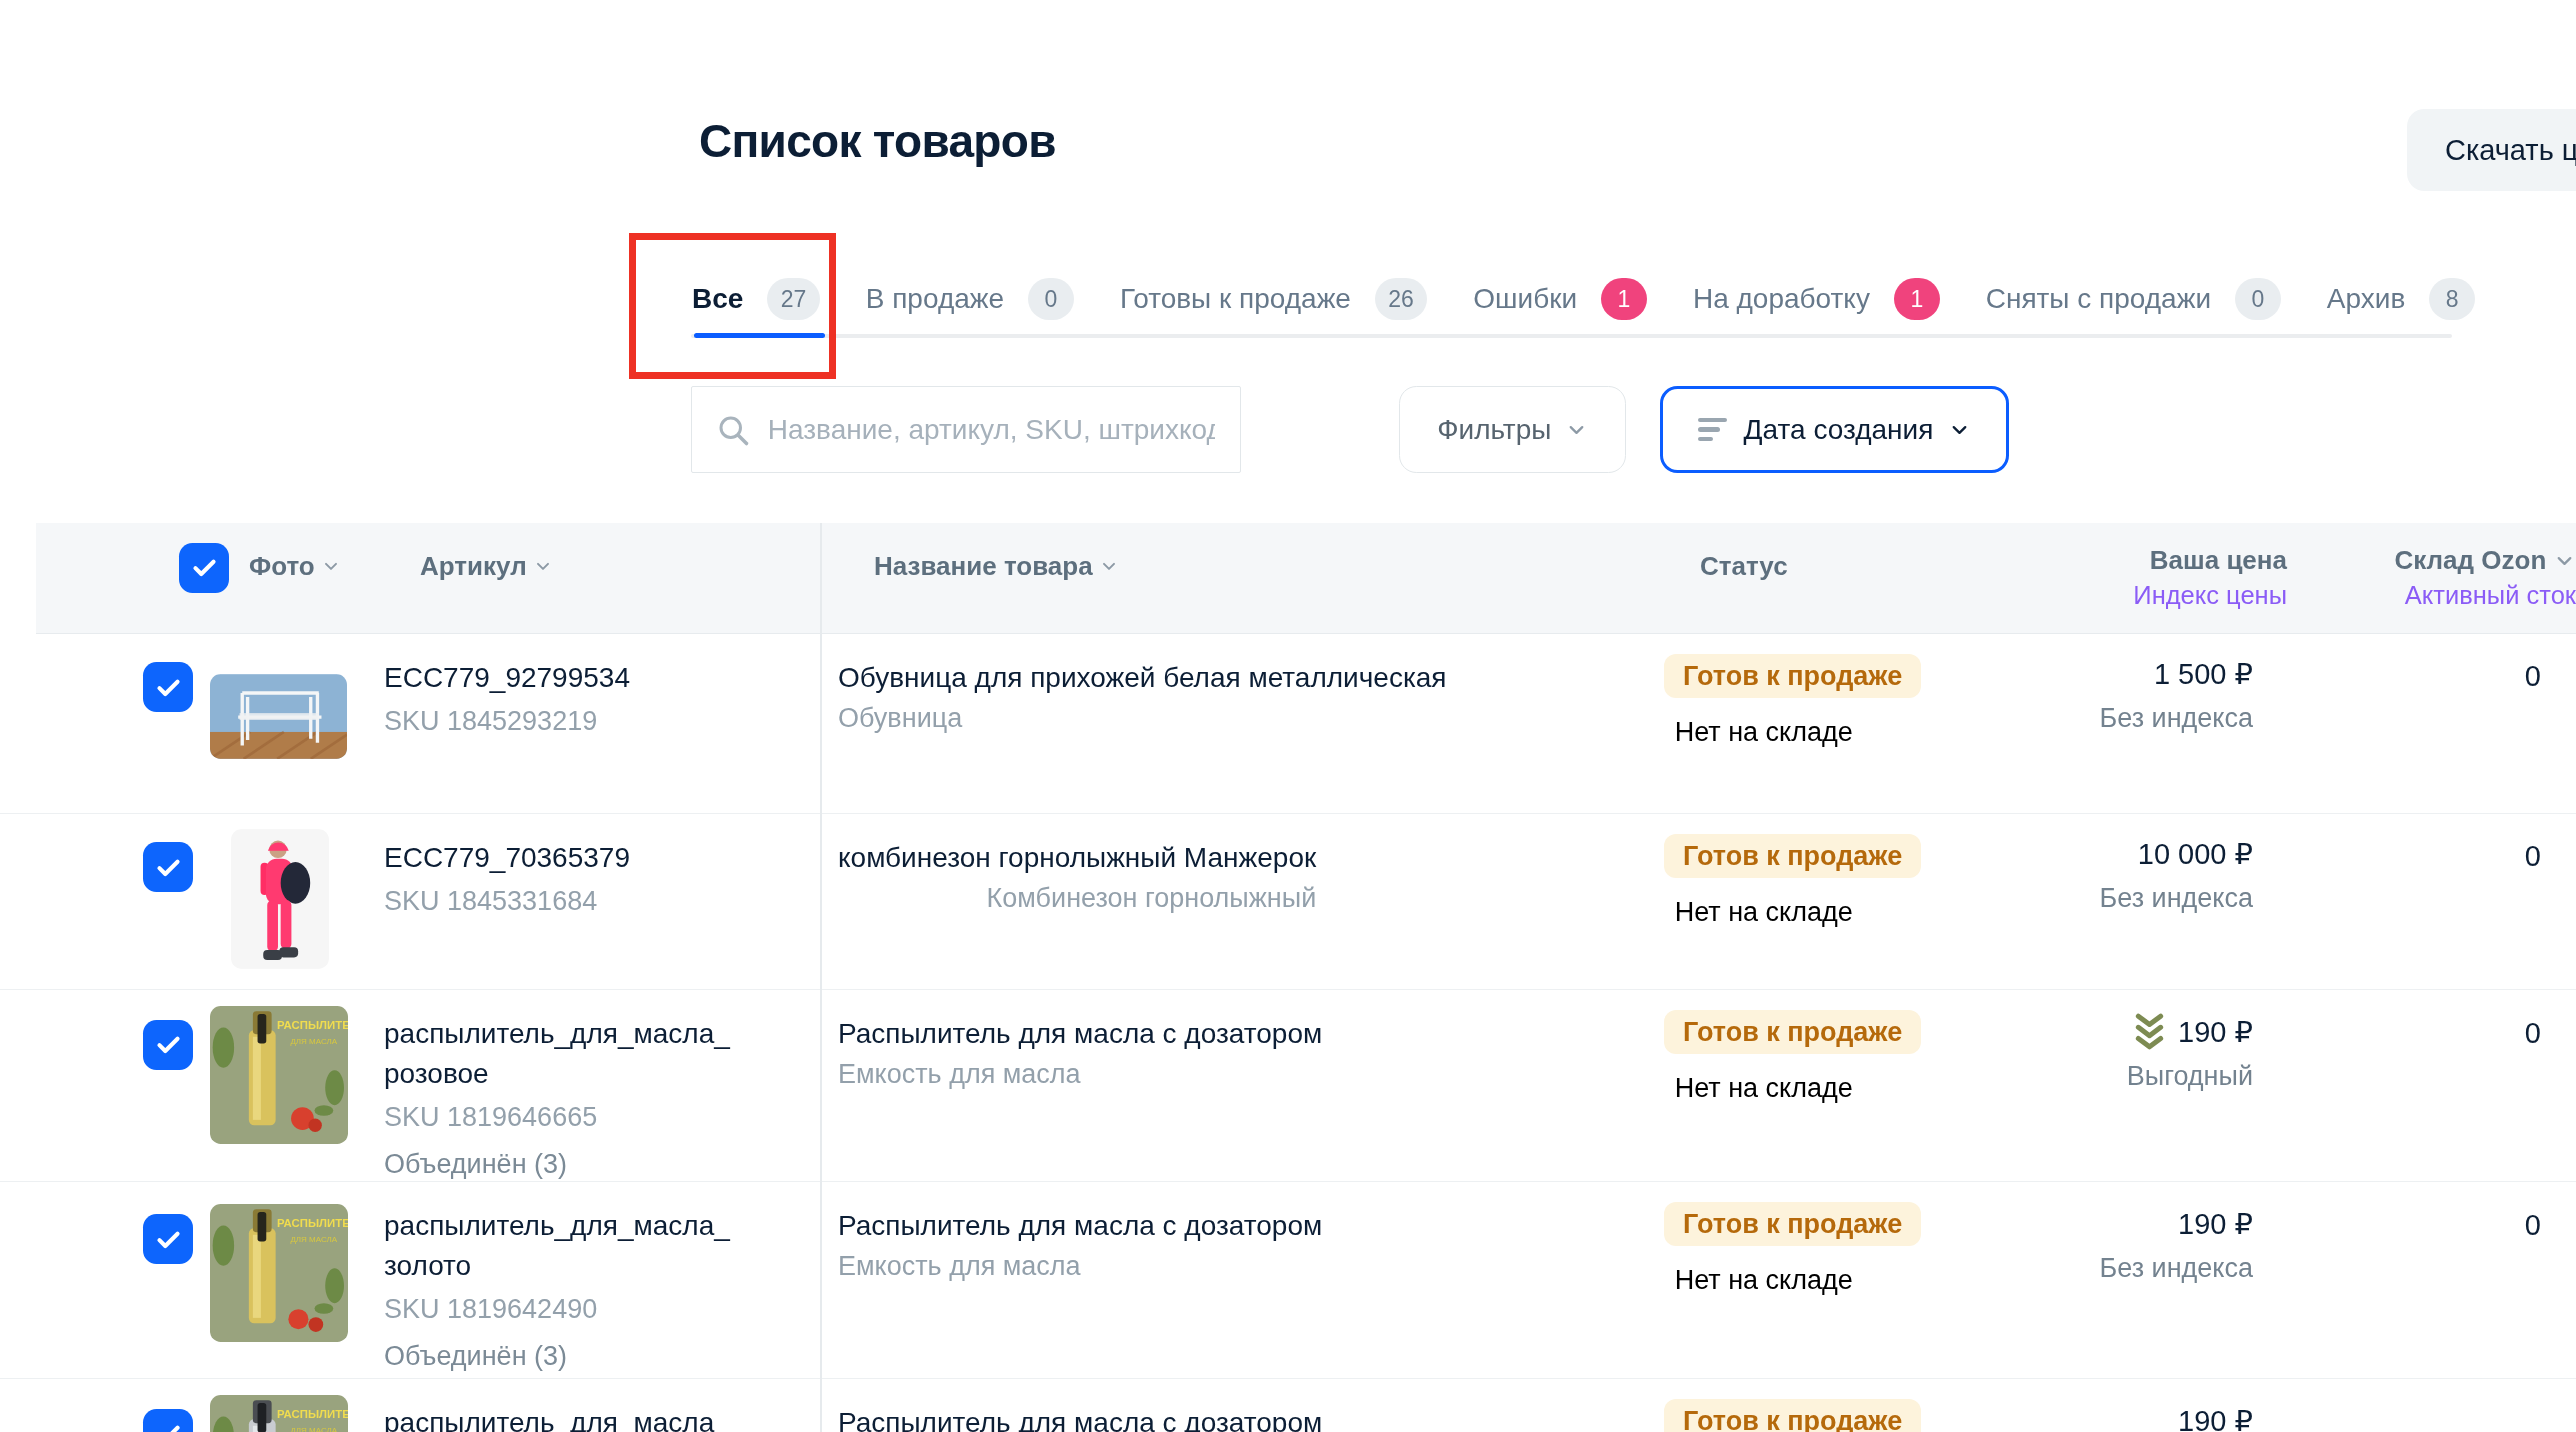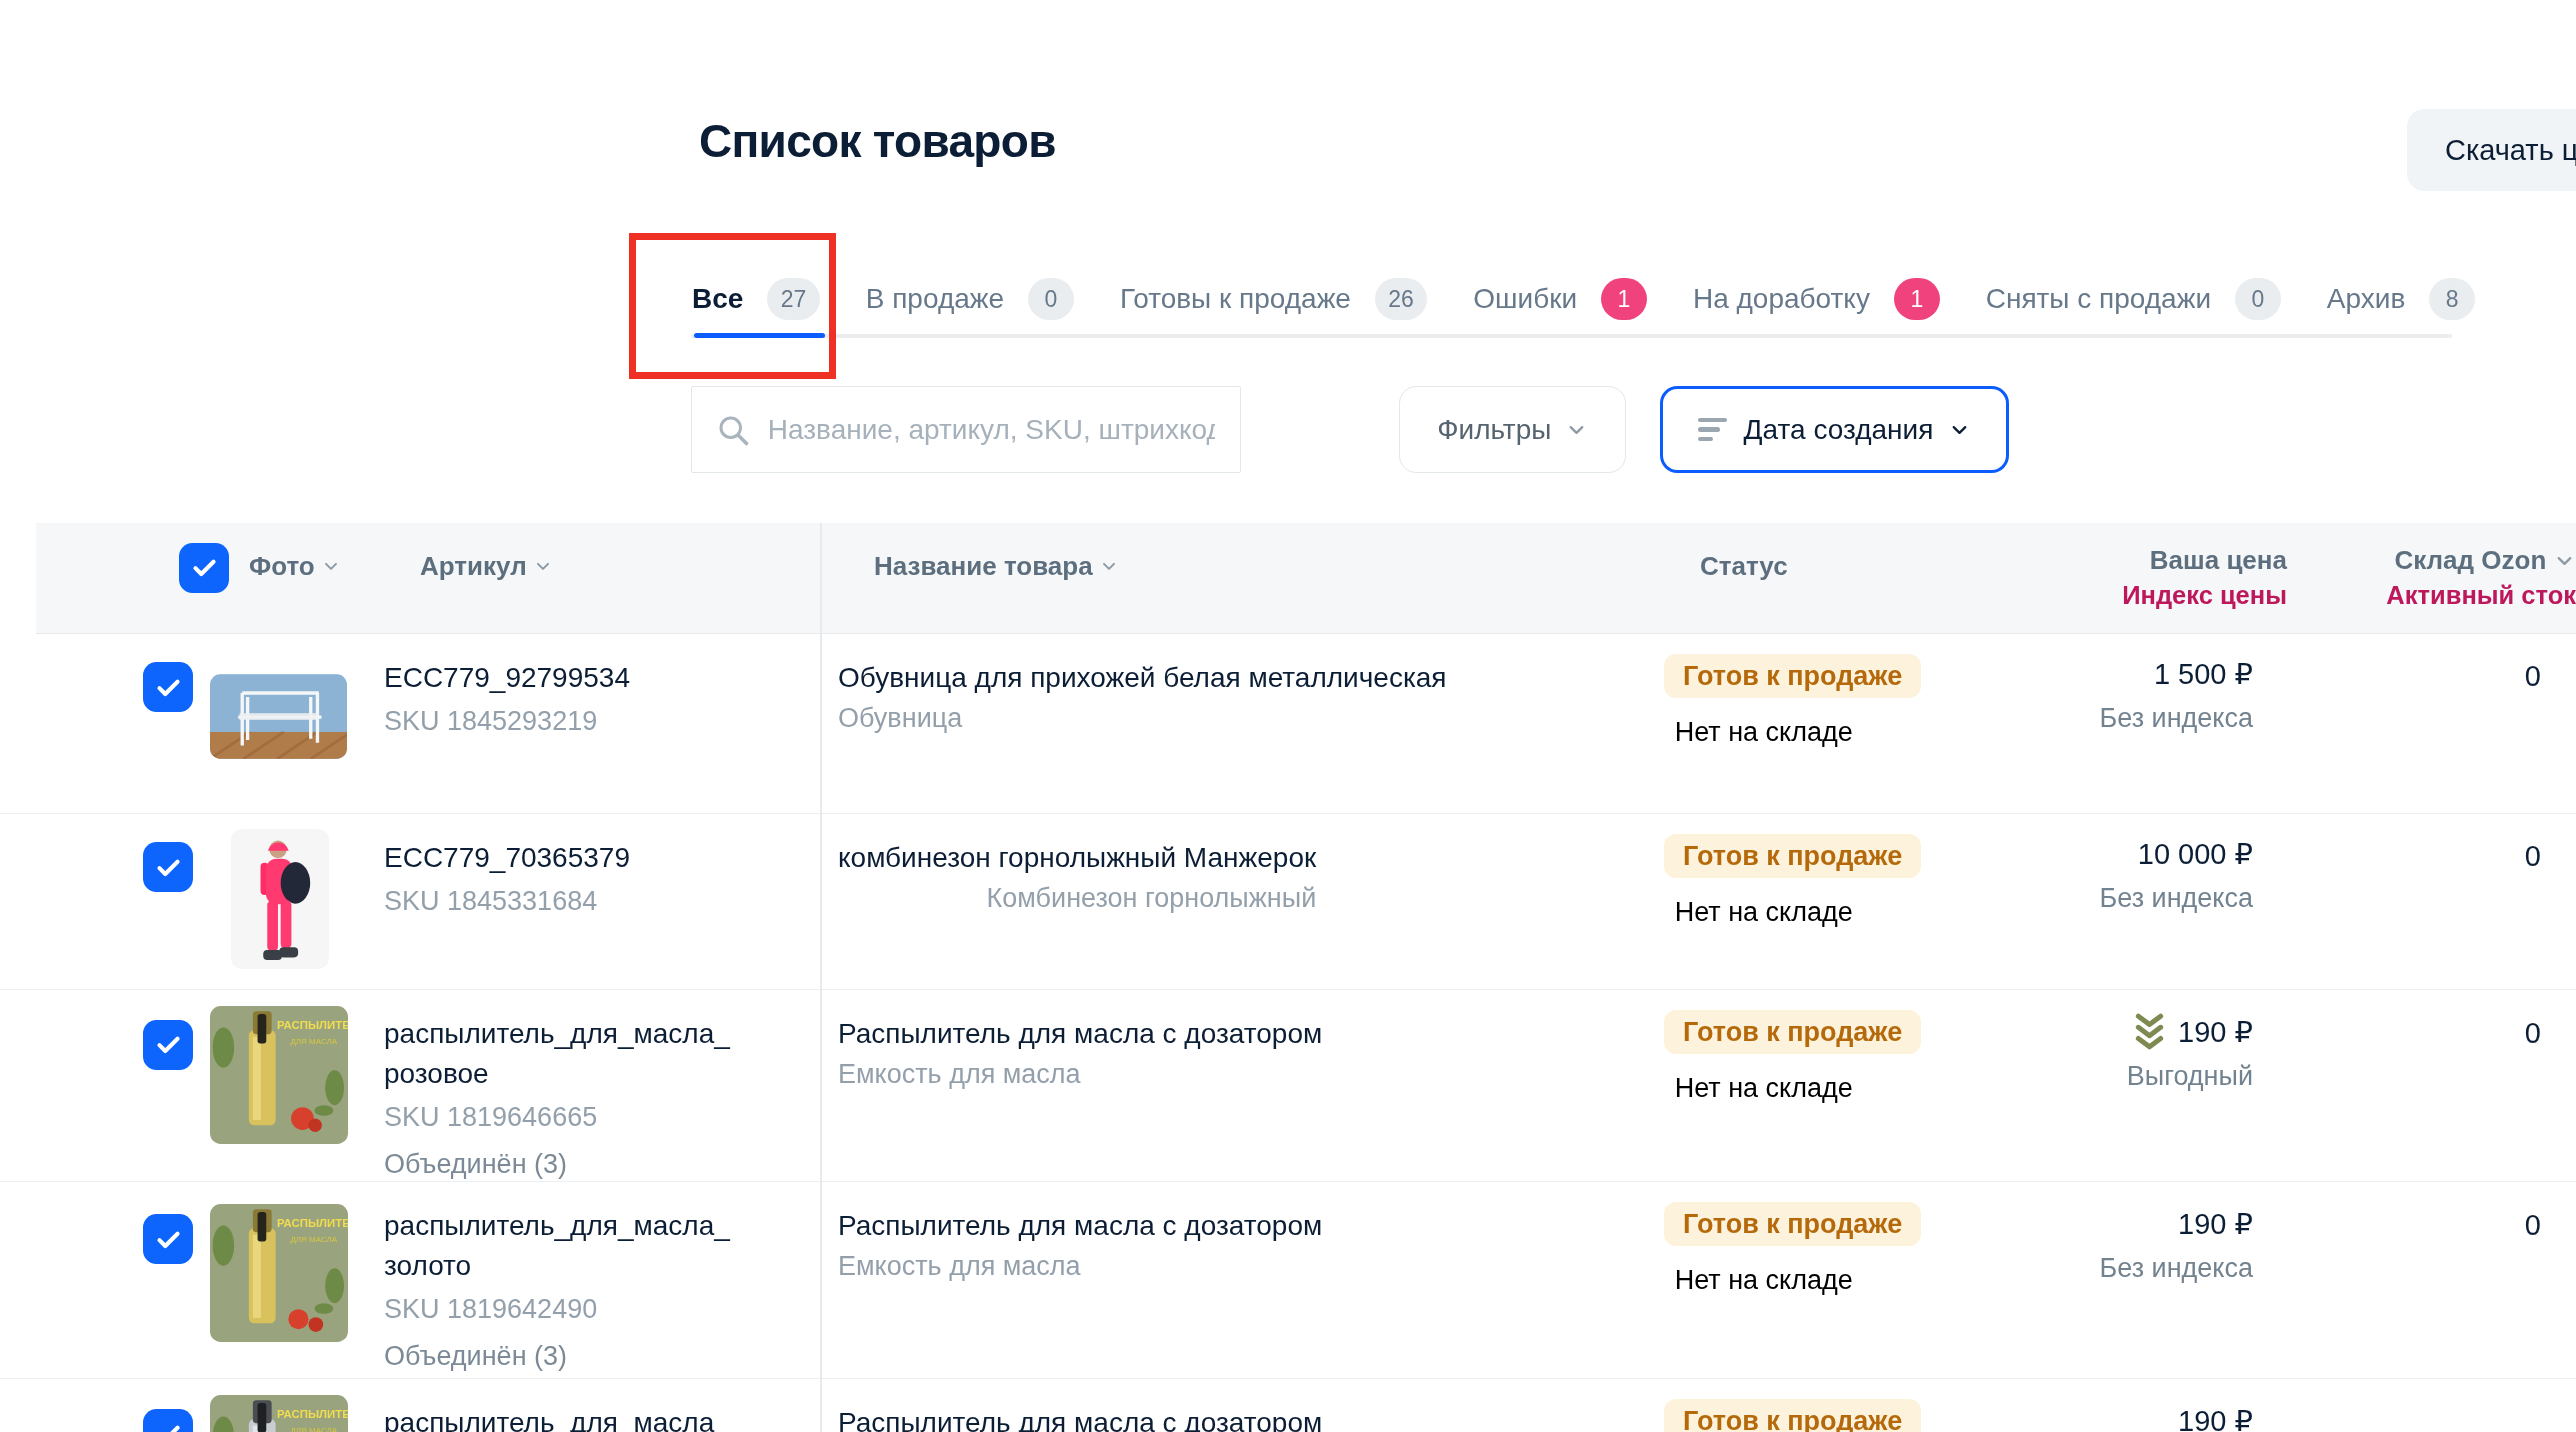--- a/index.html
+++ b/index.html
@@ -38,21 +38,21 @@
   .sbars{display:inline-block;width:31px;flex:none;}
   .sbars i{display:block;height:4.7px;border-radius:2.7px;background:#9aa6b0;margin:4.7px 0;}
   .sbars i:nth-child(1){width:29.5px;}
   .sbars i:nth-child(2){width:22px;}
   .sbars i:nth-child(3){width:15.4px;}
 
   
   .thead{position:absolute;left:0;top:523px;width:2576px;height:111px;background:#f5f7f9;border-bottom:1.3px solid #e7ebee;box-sizing:border-box;margin-left:36px;}
   .th{position:absolute;font-size:26px;font-weight:600;color:#5d6f7e;display:flex;align-items:center;gap:6.7px;white-space:nowrap;}
   .th .chev{width:20px;height:20px;}
-  .th2{font-size:25.5px;font-weight:700;color:#be185d;margin-top:5.4px;white-space:nowrap;}
+  .th2{font-size:25.5px;font-weight:400;color:#8b5cf6;margin-top:5.4px;white-space:nowrap;}
   .th-right{position:absolute;text-align:right;}
   .th-right .l1{font-size:26px;font-weight:600;color:#5d6f7e;display:flex;justify-content:flex-end;align-items:center;gap:6.7px;}
   .vdivider{position:absolute;left:820px;top:523px;width:2px;height:910px;background:#e6eaed;}
 
   .cb{width:50px;height:50px;border-radius:13.4px;background:#0d65fd;display:flex;align-items:center;justify-content:center;position:absolute;cursor:pointer;}
   .cb svg{width:31px;height:31px;}
 
   .row{position:absolute;left:0;width:2576px;background:#fff;}
   .row.sep{border-top:1.3px solid #edf0f2;box-sizing:border-box;}
   .photo{position:absolute;border-radius:10.7px;overflow:hidden;display:block;cursor:pointer;}

